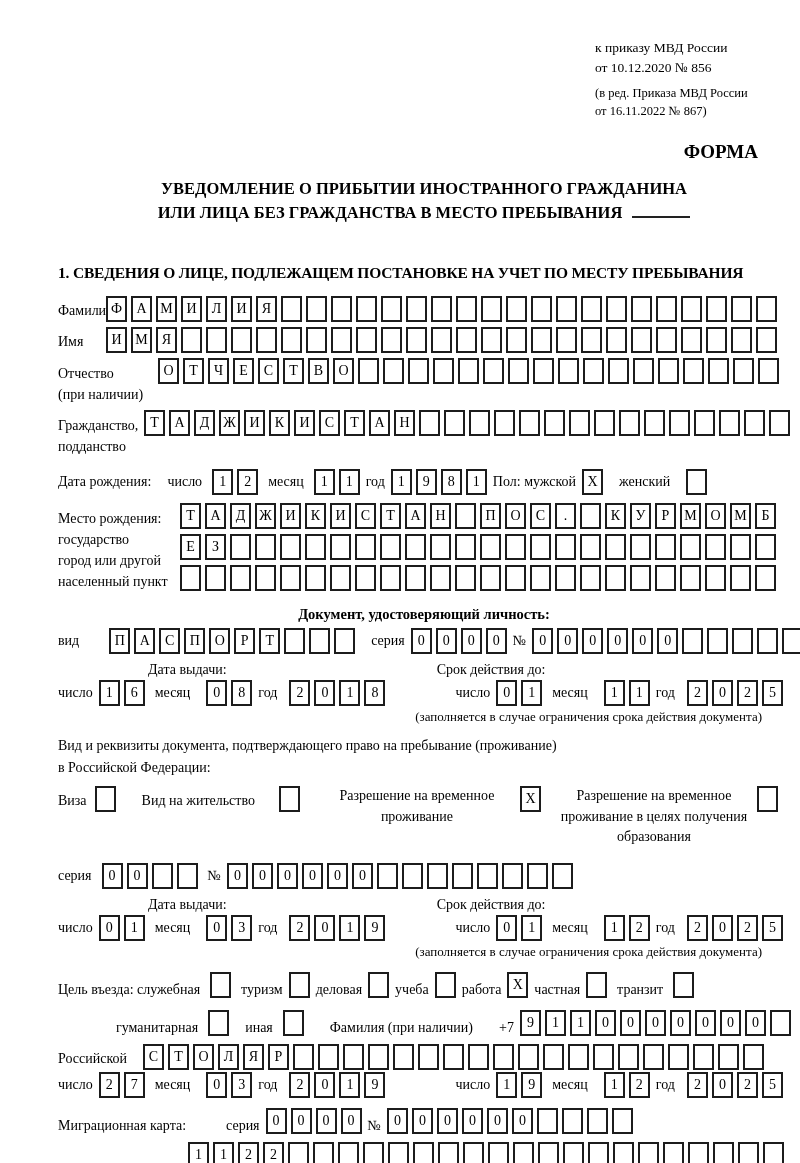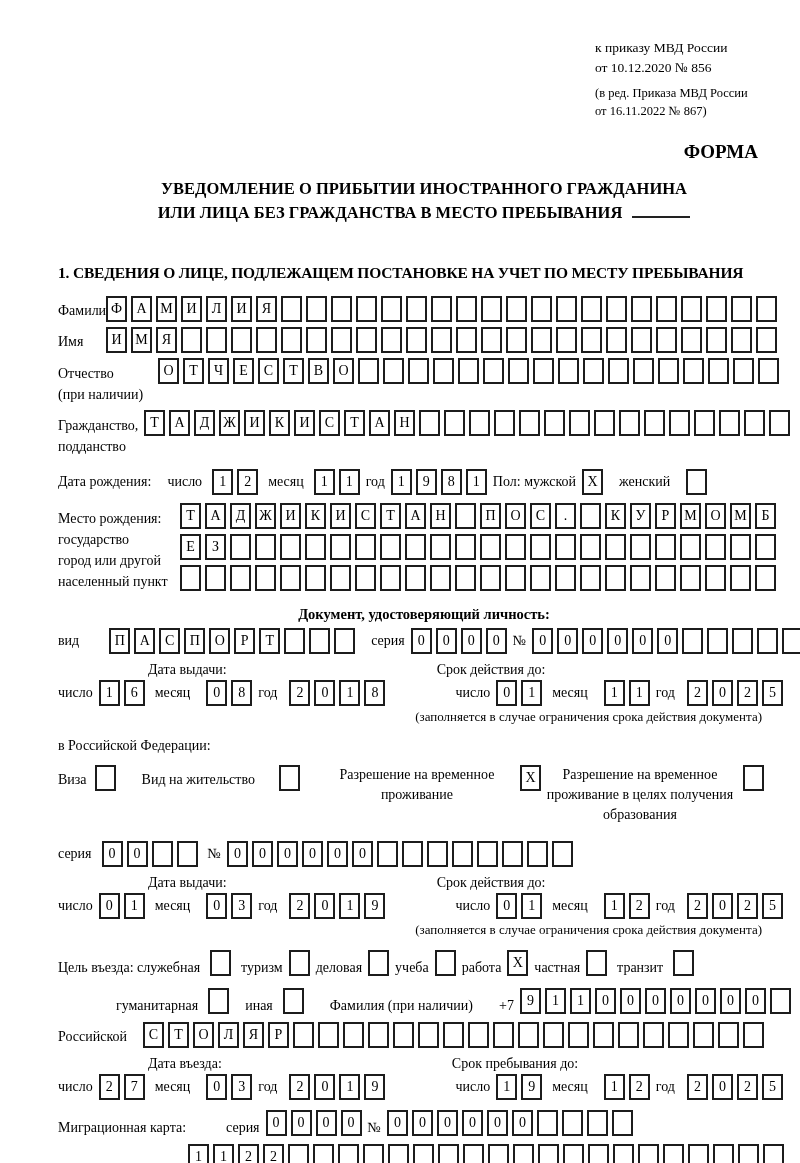--- a/index.html
+++ b/index.html
@@ -408,37 +408,38 @@
           <span class="cell">0</span>
           <span class="cell">2</span>
           <span class="cell">5</span>
         </span>
     </span>
   </div>
 
   <div class="note-right">(заполняется в случае ограничения срока действия документа)</div>
 
   <div class="para">
+    <div>Вид и реквизиты документа, подтверждающего право на пребывание (проживание)</div>
     <div>в Российской Федерации:</div>
   </div>
 
   <div class="opt-row">
     <span class="opt-txt" style="padding-top:5px;">Виза</span>
     <span class="cells chk">
         <span class="cell"></span>
       </span>
     <span class="opt-txt" style="padding-top:5px;margin-left:22px;">Вид на жительство</span>
     <span class="cells chk" style="margin-left:24px;">
         <span class="cell"></span>
       </span>
     <span class="opt-txt center" style="width:190px;margin-left:18px;">Разрешение на временное проживание</span>
     <span class="cells chk">
         <span class="cell">X</span>
       </span>
-    <span class="opt-txt center" style="width:190px;margin-left:0;">Разрешение на временное проживание в целях получения образования</span>
+    <span class="opt-txt center" style="width:190px;margin-left:14px;">Разрешение на временное проживание в целях получения образования</span>
     <span class="cells chk">
         <span class="cell"></span>
       </span>
   </div>
 
   <div class="row" style="margin-top:16px;">
     <span class="dlbl">серия</span>
     <span class="cells gap10">
         <span class="cell">0</span>
         <span class="cell">0</span>
@@ -593,24 +594,20 @@
         <span class="cell"></span>
         <span class="cell"></span>
         <span class="cell"></span>
         <span class="cell"></span>
         <span class="cell"></span>
         <span class="cell"></span>
         <span class="cell"></span>
       </span>
   </div>
 
-  <div class="labels-line">
-    <span style="margin-left:90px;">Дата въезда:</span>
-    <span style="margin-left:230px;">Срок пребывания до:</span>
-  </div>
 
   <div class="row" style="margin-top:2px;">
     <span class="dgroup">
       <span class="dlbl">число</span>
       <span class="cells">
           <span class="cell">2</span>
           <span class="cell">7</span>
         </span>
       <span class="dlbl gap10">месяц</span>
       <span class="cells gap10">

